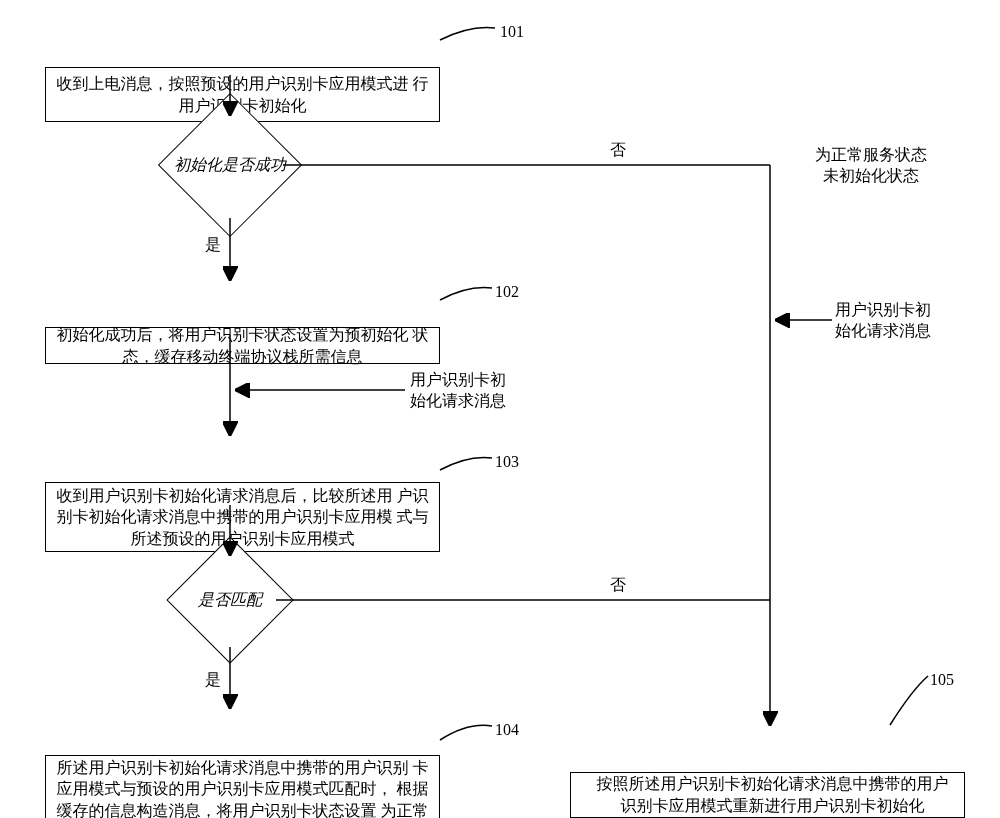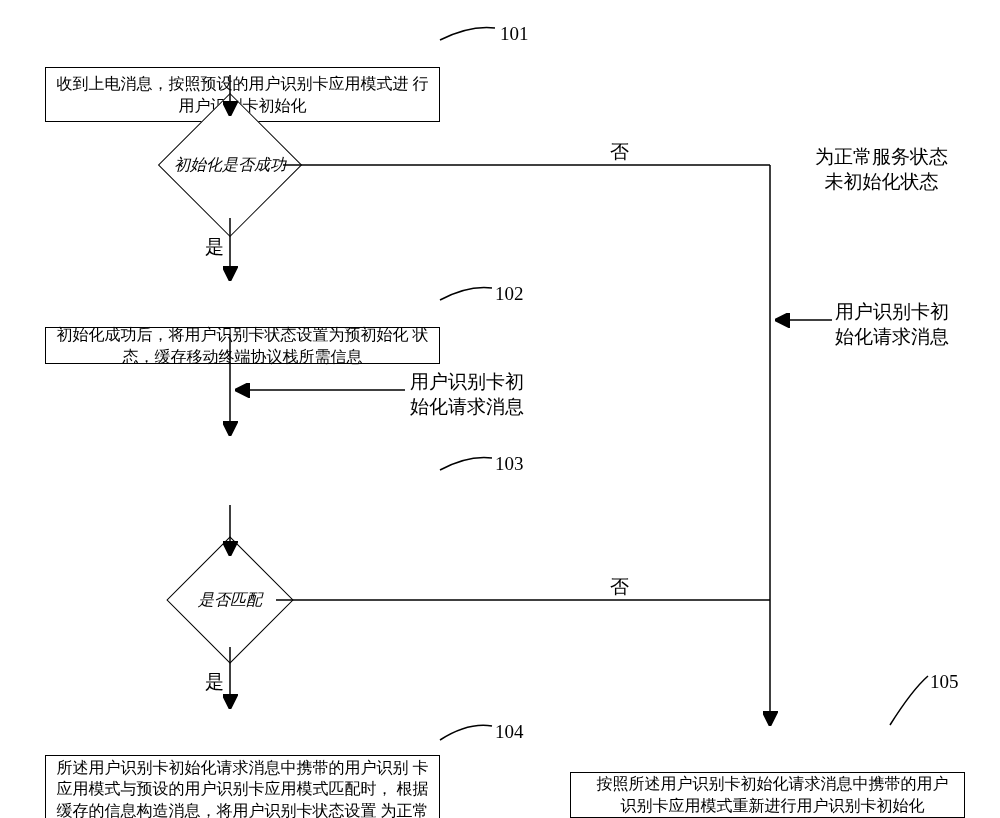--- a/index.html
+++ b/index.html
@@ -46,21 +46,21 @@
     background: #fff;
   }
   .diamond-label {
     position: relative;
     z-index: 2;
     font-size: 16px;
     white-space: nowrap;
   }
   .label {
     position: absolute;
-    font-size: 19px;
+    font-size: 16px;
     line-height: 1.3;
     text-align: center;
     white-space: nowrap;
   }
   svg.overlay {
     position: absolute;
     left: 0;
     top: 0;
     width: 1000px;
     height: 818px;
@@ -79,20 +79,23 @@
 <body>
 
 <div class="canvas">
 
   <div class="box" style="left:45px; top:20px; width:395px; height:55px;">收到上电消息，按照预设的用户识别卡应用模式进
 行用户识别卡初始化</div>
 
   <div class="box" style="left:45px; top:280px; width:395px; height:37px;">初始化成功后，将用户识别卡状态设置为预初始化
 状态，缓存移动终端协议栈所需信息</div>
 
+  <div class="box" style="left:45px; top:435px; width:395px; height:70px;">收到用户识别卡初始化请求消息后，比较所述用
+户识别卡初始化请求消息中携带的用户识别卡应用模
+式与所述预设的用户识别卡应用模式</div>
 
   <div class="box" style="left:45px; top:708px; width:395px; height:90px;">所述用户识别卡初始化请求消息中携带的用户识别
 卡应用模式与预设的用户识别卡应用模式匹配时，
 根据缓存的信息构造消息，将用户识别卡状态设置
 为正常服务状态，结束本处理流程</div>
 
   <div class="box" style="left:570px; top:725px; width:395px; height:46px;padding-left:16px;">按照所述用户识别卡初始化请求消息中携带的用户
 识别卡应用模式重新进行用户识别卡初始化</div>
 
   <div class="diamond" style="left:130px; top:130px; width:200px; height:70px;">

